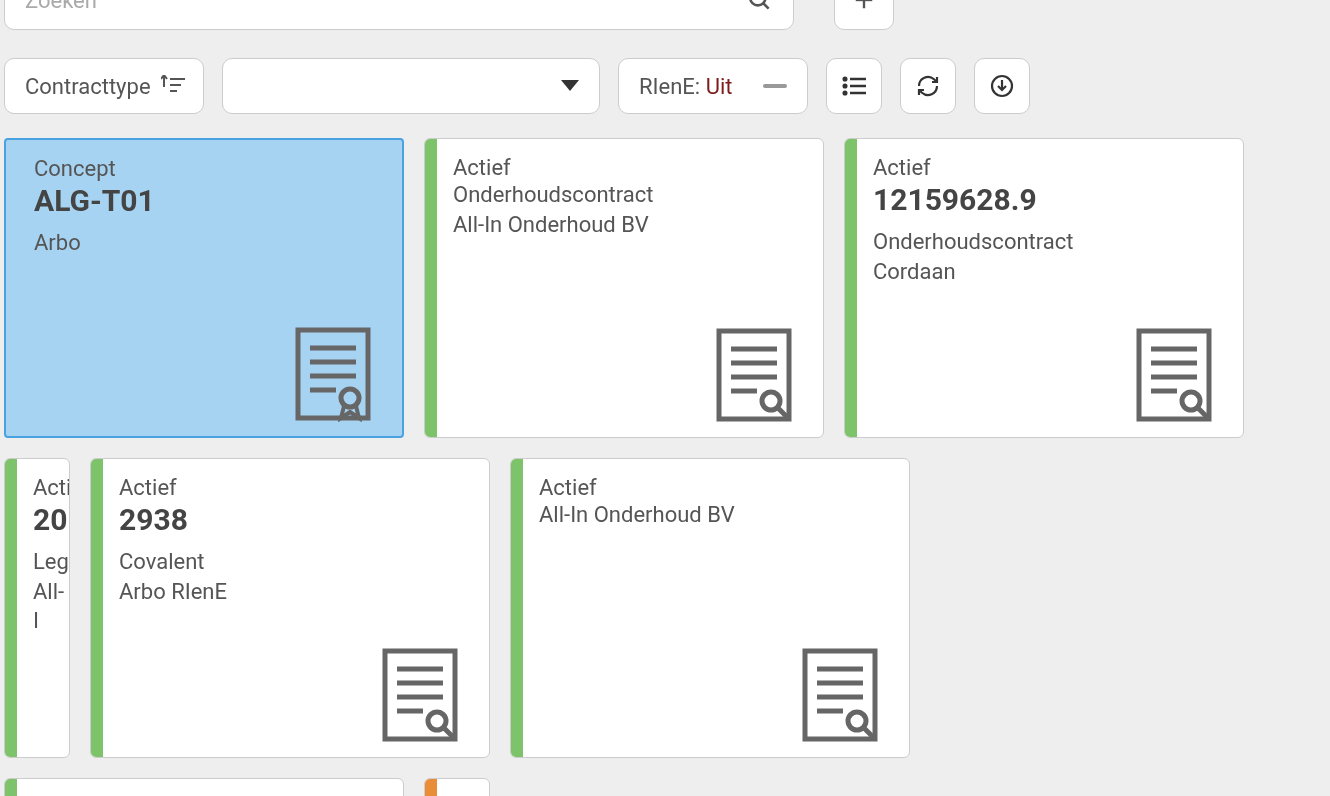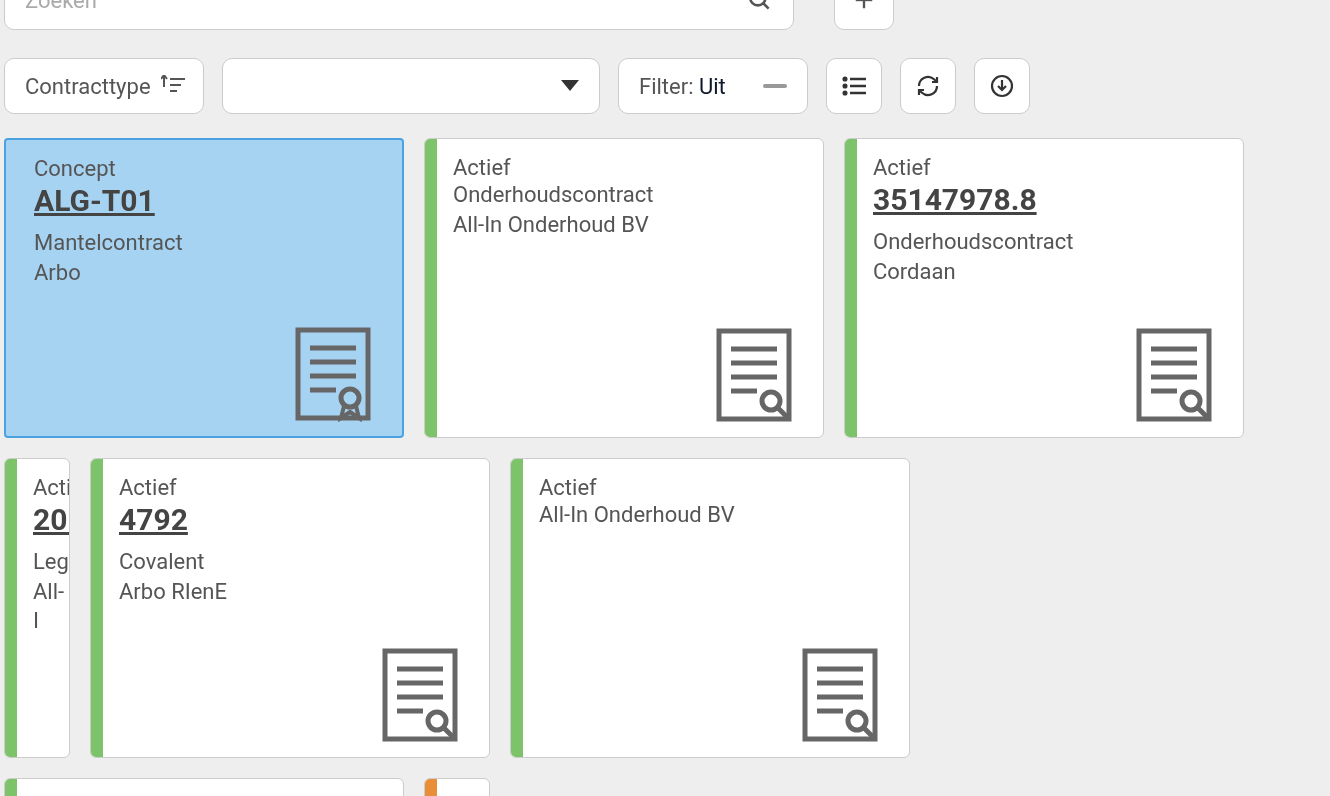--- a/index.html
+++ b/index.html
@@ -67,21 +67,21 @@
     padding: 16px 20px;
     font-size: 22px;
     color: #555;
     gap: 10px;
     cursor: pointer;
   }
   .tb-sort { width: 200px; justify-content: space-between; }
   .tb-dropdown { width: 378px; justify-content: flex-end; }
   .tb-filter { width: 190px; justify-content: space-between; }
   .tb-icon { width: 56px; justify-content: center; padding:0; }
-  .filter-val { color: #0f172a; }
+  .filter-val { color: #7f1d1d; }
   .minus { color:#888; font-weight:600;}
   
   .grid {
     display: flex;
     flex-wrap: wrap;
     gap: 20px;
   }
   .card {
     position: relative;
     width: 400px;
@@ -98,21 +98,21 @@
     border-radius: 4px;
   }
   .card .stripe {
     position: absolute;
     left: 0; top: 0; bottom: 0;
     width: 12px;
   }
   .stripe.green { background: #7cc36a; }
   .stripe.orange { background: #e98d39; }
   .card .status { font-size: 22px; color: #555; margin-bottom: 0px; }
-  .card .title  { font-size: 30px; font-weight: 700; color: #444; margin: 2px 0 10px 0; text-decoration: underline; }
+  .card .title  { font-size: 30px; font-weight: 700; color: #444; margin: 2px 0 10px 0; }
   .card .line   { font-size: 22px; color: #555; line-height: 1.35; }
   .card .doc-icon {
     position: absolute;
     right: 30px;
     bottom: 14px;
   }
   .card.cut { width: 66px; padding-left: 28px; }
   svg { display:block; }
 </style>
 </head>
@@ -155,21 +155,21 @@
     </div>
     <div class="tb-btn tb-dropdown">
       <span>
         <svg width="18" height="12" viewBox="0 0 18 12">
             <polygon points="0,0 18,0 9,11" fill="#333"></polygon>
           </svg>
       </span>
     </div>
     <div class="tb-btn tb-filter">
       <span>
-        <span>Filter:</span>
+        <span>RIenE:</span>
         <span class="filter-val">Uit</span>
       </span>
       <span class="minus">
         <svg width="24" height="4" viewBox="0 0 24 4">
             <rect width="24" height="4" rx="2" fill="#999"></rect>
           </svg>
       </span>
     </div>
     <div class="tb-btn tb-icon">
       <span>
@@ -202,21 +202,20 @@
         </svg>
       </span>
     </div>
   </div>
 
   <div class="grid" id="grid">
       <div class="card selected">
 
     <div class="status">Concept</div>
     <div class="title">ALG-T01</div>
-    <div class="line">Mantelcontract</div>
     <div class="line">Arbo</div>
     <div class="doc-icon">
           <svg width="78" height="96" viewBox="0 0 78 96">
     <rect x="4" y="4" width="70" height="88" fill="none" stroke="#666" stroke-width="5"></rect>
     <line x1="16" y1="22" x2="62" y2="22" stroke="#666" stroke-width="5"></line>
     <line x1="16" y1="36" x2="62" y2="36" stroke="#666" stroke-width="5"></line>
     <line x1="16" y1="50" x2="62" y2="50" stroke="#666" stroke-width="5"></line>
     <line x1="16" y1="64" x2="42" y2="64" stroke="#666" stroke-width="5"></line>
     <circle cx="56" cy="72" r="9" fill="none" stroke="#666" stroke-width="5"></circle>
     <path d="M50 80 L47 92 L56 86 L65 92 L62 80" fill="none" stroke="#666" stroke-width="4"></path>
@@ -236,21 +235,21 @@
     <line x1="16" y1="50" x2="62" y2="50" stroke="#666" stroke-width="5"></line>
     <line x1="16" y1="64" x2="42" y2="64" stroke="#666" stroke-width="5"></line>
     <circle cx="56" cy="74" r="9" fill="none" stroke="#666" stroke-width="5"></circle>
     <line x1="62" y1="80" x2="72" y2="90" stroke="#666" stroke-width="5"></line>
   </svg>
         </div>
   </div>
       <div class="card">
     <div class="stripe green"></div>
     <div class="status">Actief</div>
-    <div class="title">35147978.8</div>
+    <div class="title">12159628.9</div>
     <div class="line">Onderhoudscontract</div>
     <div class="line">Cordaan</div>
     <div class="doc-icon">
           <svg width="78" height="96" viewBox="0 0 78 96">
     <rect x="4" y="4" width="70" height="88" fill="none" stroke="#666" stroke-width="5"></rect>
     <line x1="16" y1="22" x2="62" y2="22" stroke="#666" stroke-width="5"></line>
     <line x1="16" y1="36" x2="62" y2="36" stroke="#666" stroke-width="5"></line>
     <line x1="16" y1="50" x2="62" y2="50" stroke="#666" stroke-width="5"></line>
     <line x1="16" y1="64" x2="42" y2="64" stroke="#666" stroke-width="5"></line>
     <circle cx="56" cy="74" r="9" fill="none" stroke="#666" stroke-width="5"></circle>
@@ -262,21 +261,21 @@
     <div class="stripe green"></div>
     <div class="status">Actief</div>
     <div class="title">201</div>
     <div class="line">Legi</div>
     <div class="line">All-I</div>
 
   </div>
       <div class="card">
     <div class="stripe green"></div>
     <div class="status">Actief</div>
-    <div class="title">4792</div>
+    <div class="title">2938</div>
     <div class="line">Covalent</div>
     <div class="line">Arbo RIenE</div>
     <div class="doc-icon">
           <svg width="78" height="96" viewBox="0 0 78 96">
     <rect x="4" y="4" width="70" height="88" fill="none" stroke="#666" stroke-width="5"></rect>
     <line x1="16" y1="22" x2="62" y2="22" stroke="#666" stroke-width="5"></line>
     <line x1="16" y1="36" x2="62" y2="36" stroke="#666" stroke-width="5"></line>
     <line x1="16" y1="50" x2="62" y2="50" stroke="#666" stroke-width="5"></line>
     <line x1="16" y1="64" x2="42" y2="64" stroke="#666" stroke-width="5"></line>
     <circle cx="56" cy="74" r="9" fill="none" stroke="#666" stroke-width="5"></circle>

